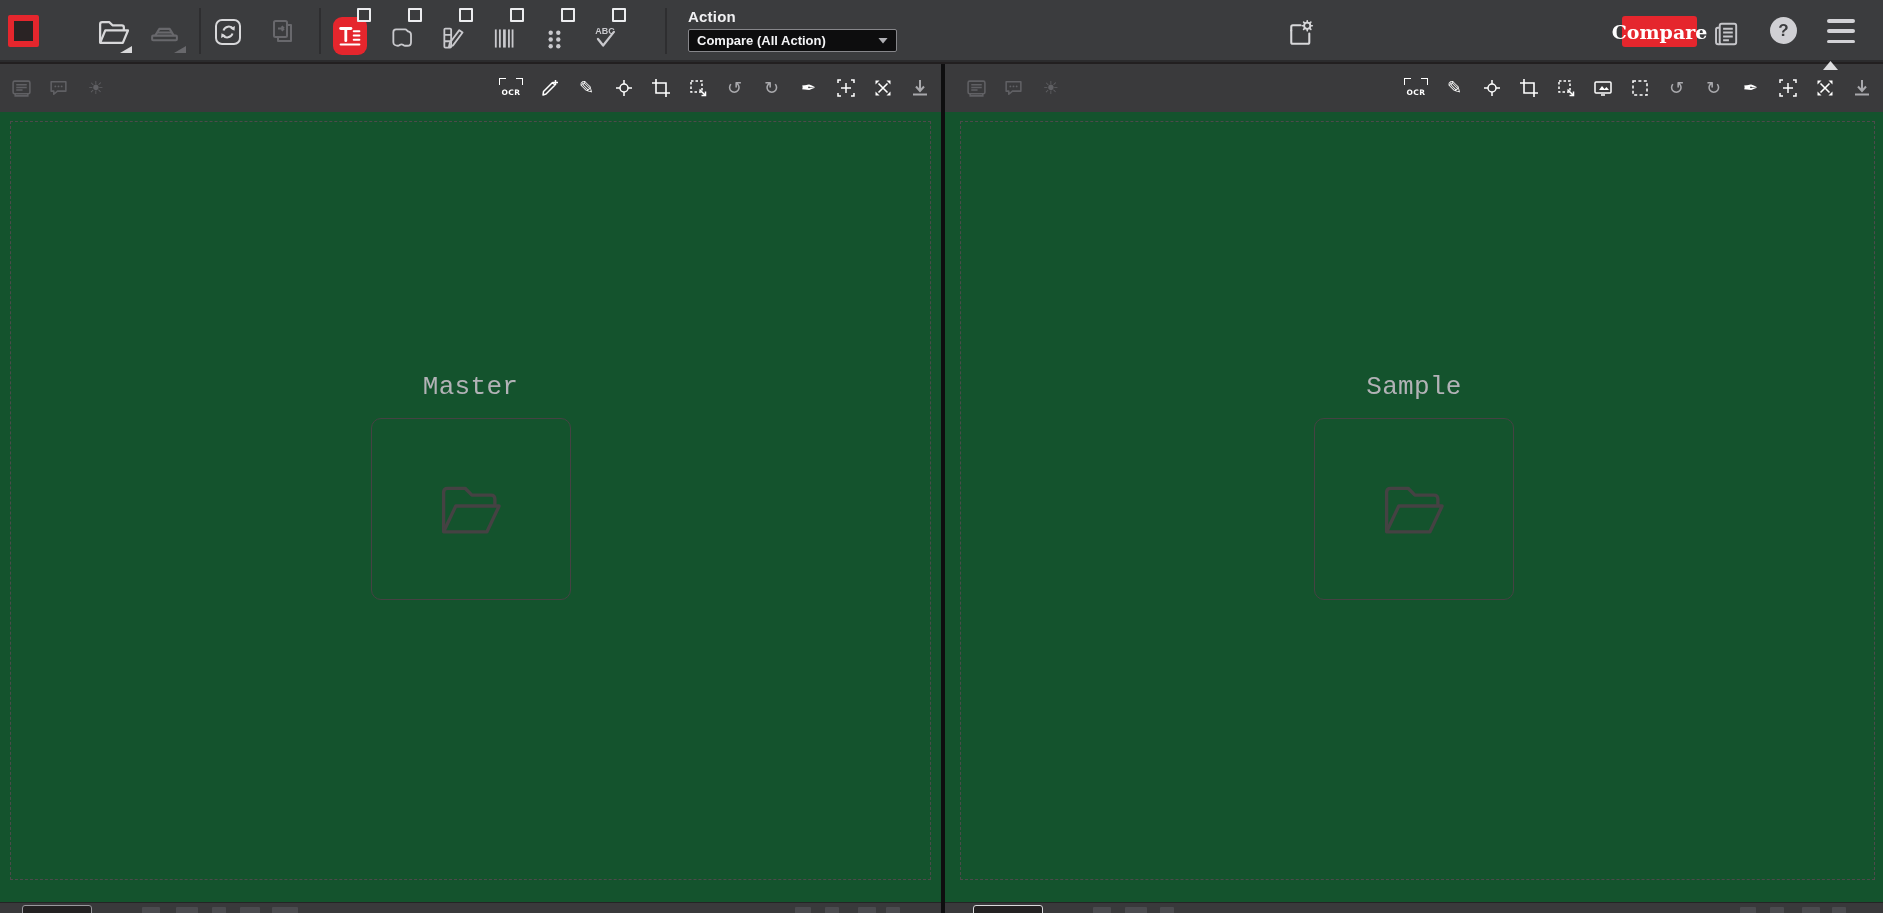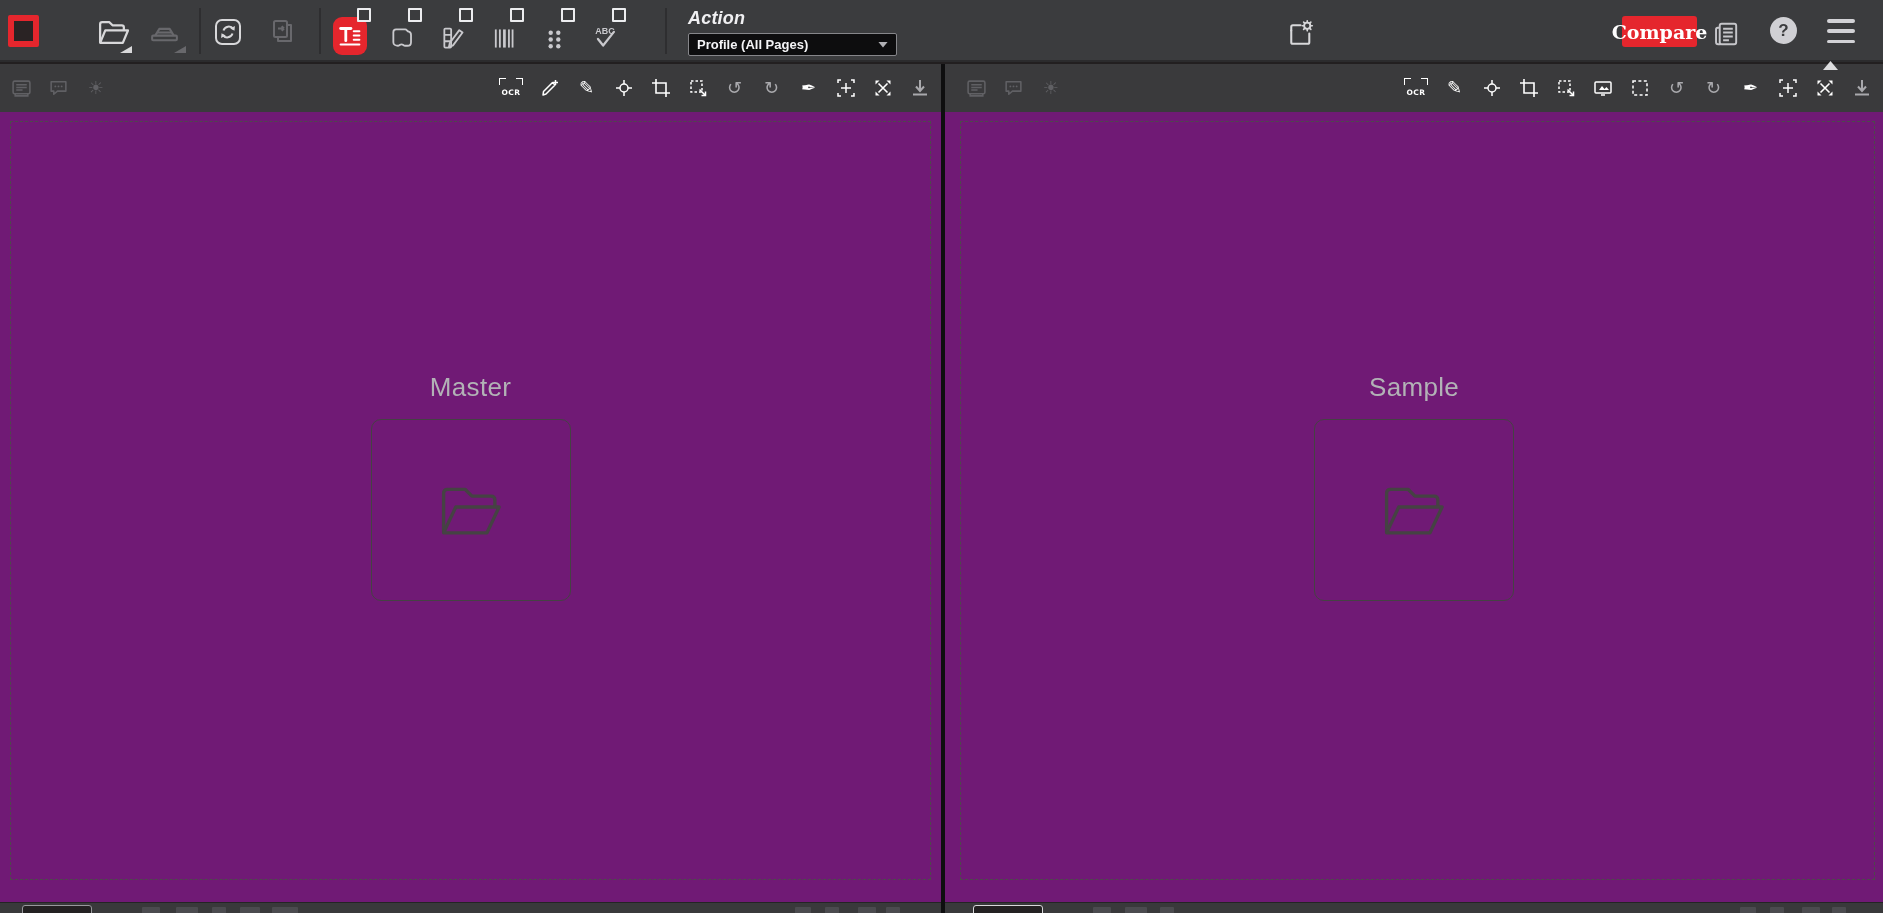--- a/index.html
+++ b/index.html
@@ -22,21 +22,21 @@
   
   .modes{position:absolute;left:333px;top:6px;height:52px;display:flex;gap:17px;}
   .mode{position:relative;width:34px;height:52px;display:flex;align-items:flex-end;
         justify-content:center;padding-bottom:5px;box-sizing:border-box;color:#c9c9cd;cursor:pointer;}
   .mode .cb{position:absolute;top:2px;right:-4px;width:10px;height:10px;background:#3b3c3e;
         border:2px solid #ecedef;border-radius:1px;}
   .redbox{width:38px;height:38px;background:#e5262d;border-radius:9px;display:flex;
         align-items:center;justify-content:center;margin-bottom:-2px;}
   
   .field{position:absolute;top:8px;display:flex;flex-direction:column;}
-  .field label{font-size:18px;font-weight:bold;color:#f0f0f2;letter-spacing:.2px;font-style:italic;}
+  .field label{font-size:15px;font-weight:bold;color:#f0f0f2;letter-spacing:.2px;}
   .select{margin-top:4px;height:21px;background:#0d0d0e;border:1px solid #86868a;
         border-radius:2px;display:flex;align-items:center;padding:0 8px;cursor:pointer;}
   .select span{color:#f4f4f6;font-weight:bold;font-size:13px;white-space:nowrap;}
   .dd-caret{margin-left:auto;width:10px;height:6px;background:#b0b0b4;
         clip-path:polygon(0 0,100% 0,50% 100%);}
   .inspect{position:absolute;left:1622px;top:16px;width:75px;height:31px;background:#e5262d;
         border:none;border-radius:3px;color:#fff;font-family:"DejaVu Serif","Liberation Serif",serif;
         font-weight:bold;font-size:19px;display:flex;align-items:center;justify-content:center;cursor:pointer;}
   .help{position:absolute;left:1770px;top:17px;width:27px;height:27px;border-radius:50%;
         background:#d0d0d4;border:none;color:#3b3c3e;font-weight:bold;font-size:17px;
@@ -57,21 +57,21 @@
   .pic b{font-weight:normal;font-size:18px;line-height:1;}
   .pic.dim3{color:#606064;}
   .pic.br{color:#a9a9ad;}
   .ocr{position:relative;width:26px;height:20px;}
   .ocr::before,.ocr::after{content:"";position:absolute;top:0;width:6px;height:6px;border-top:1.6px solid currentColor;}
   .ocr::before{left:1px;border-left:1.6px solid currentColor;}
   .ocr::after{right:1px;border-right:1.6px solid currentColor;}
   .ocr i{position:absolute;left:0;right:0;bottom:1px;font-style:normal;font-size:7.5px;
          font-weight:bold;text-align:center;letter-spacing:.5px;}
   
-  .canvas{position:absolute;left:0;top:112px;right:0;bottom:10px;background:#701a75;}
+  .canvas{position:absolute;left:0;top:112px;right:0;bottom:10px;background:#14532d;font-family:Liberation Mono, monospace;}
   .panel{position:absolute;top:0;bottom:0;}
   .dashed{position:absolute;top:9px;bottom:23px;border:1px dashed #4d4a4b;}
   .dz{position:absolute;left:0;right:0;top:260px;display:flex;flex-direction:column;
       align-items:center;gap:16px;}
   .dz-label{font-size:26px;color:#b2b2b6;letter-spacing:.3px;}
   .dz-box{width:198px;height:180px;border:1px solid #454243;border-radius:10px;
       display:flex;align-items:center;justify-content:center;color:#454243;cursor:pointer;}
   .vsplit{position:absolute;left:941px;top:64px;bottom:0;width:4px;background:#0e0e0f;z-index:4;}
   
   .statusbar{position:absolute;left:0;bottom:0;right:0;height:10px;background:#39393b;
@@ -187,21 +187,21 @@
         </svg>
         <span class="cb"></span>
       </div>
     </div>
 
     <i class="vdiv" style="left:665px"></i>
 
     <div class="field" style="left:688px;width:209px">
       <label>Action</label>
       <div class="select">
-        <span>Profile (All Pages)</span>
+        <span>Compare (All Action)</span>
         <i class="dd-caret"></i>
       </div>
     </div>
 
 
     <button class="tb" style="left:1281px;top:15px">
       <svg width="33" height="33" viewBox="0 0 32 32" fill="none" stroke="currentColor" stroke-width="2" stroke-linecap="round">
         <path d="M8 13 v11.5 c0 .8.7 1.5 1.5 1.5 H24 c.8 0 1.5-.7 1.5-1.5 V16"></path>
         <path d="M8 13 V9.5 C8 8.7 8.7 8 9.5 8 H17"></path>
         <circle cx="23.5" cy="8.5" r="3" stroke-width="1.8"></circle>

